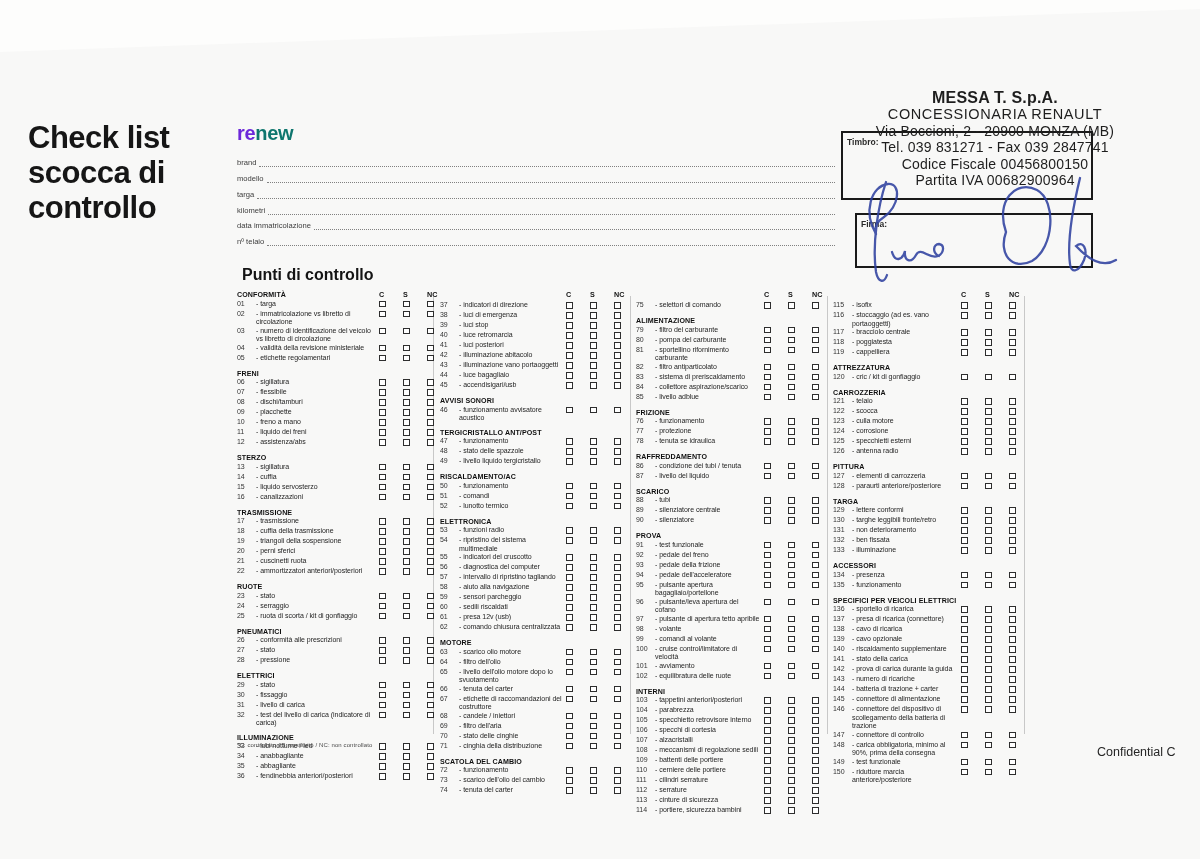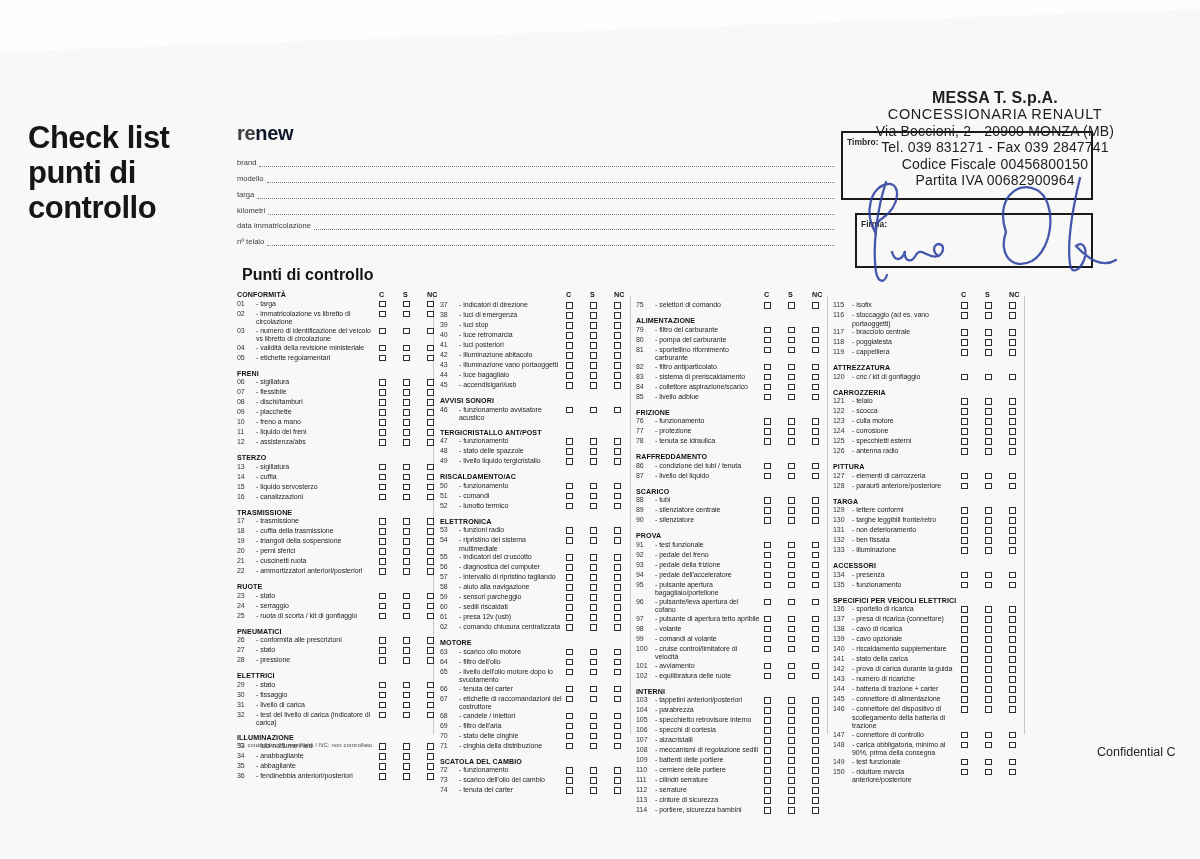--- a/index.html
+++ b/index.html
@@ -10,22 +10,22 @@
 
   
   .top-wedge { position:absolute; top:0; left:0; }
 
   
   .doc-title { left:28px; top:120px; font-size:31px; font-weight:bold;
     line-height:35px; letter-spacing:-0.5px; color:#161616; }
 
   
   .logo { left:237px; top:122px; font-size:20px; font-weight:bold; letter-spacing:-0.3px; }
-  .logo .re { color:#404040; }
-  .logo .new { color:#0f172a; }
+  .logo .re { color:#6d28d9; }
+  .logo .new { color:#0f766e; }
 
   
   .vform { left:237px; top:151px; width:598px; }
   .field { display:flex; align-items:flex-end; height:15.9px; }
   .flabel { font-size:7.6px; color:#3c3c3c; white-space:nowrap; padding-right:3px; line-height:9px; }
   .fline { flex:1; border-bottom:1px dotted #808080; height:9px; }
 
   .punti-heading { left:242px; top:266px; font-size:16px; font-weight:bold; color:#141414; }
 
   
@@ -65,21 +65,21 @@
 </style>
 </head>
 <body>
 
 <svg class="top-wedge" width="1200" height="70">
   <polygon points="0,0 1200,0 1200,9 0,52" fill="#fdfdfc"></polygon>
 </svg>
 
 <div class="abs doc-title">
   <div>Check list</div>
-  <div>punti di</div>
+  <div>scocca di</div>
   <div>controllo</div>
 </div>
 
 <div class="abs logo">
   <span class="re">re</span><span class="new">new</span>
 </div>
 
 <div class="abs vform" id="vform">
     <div class="field">
       <span class="flabel">brand</span>

